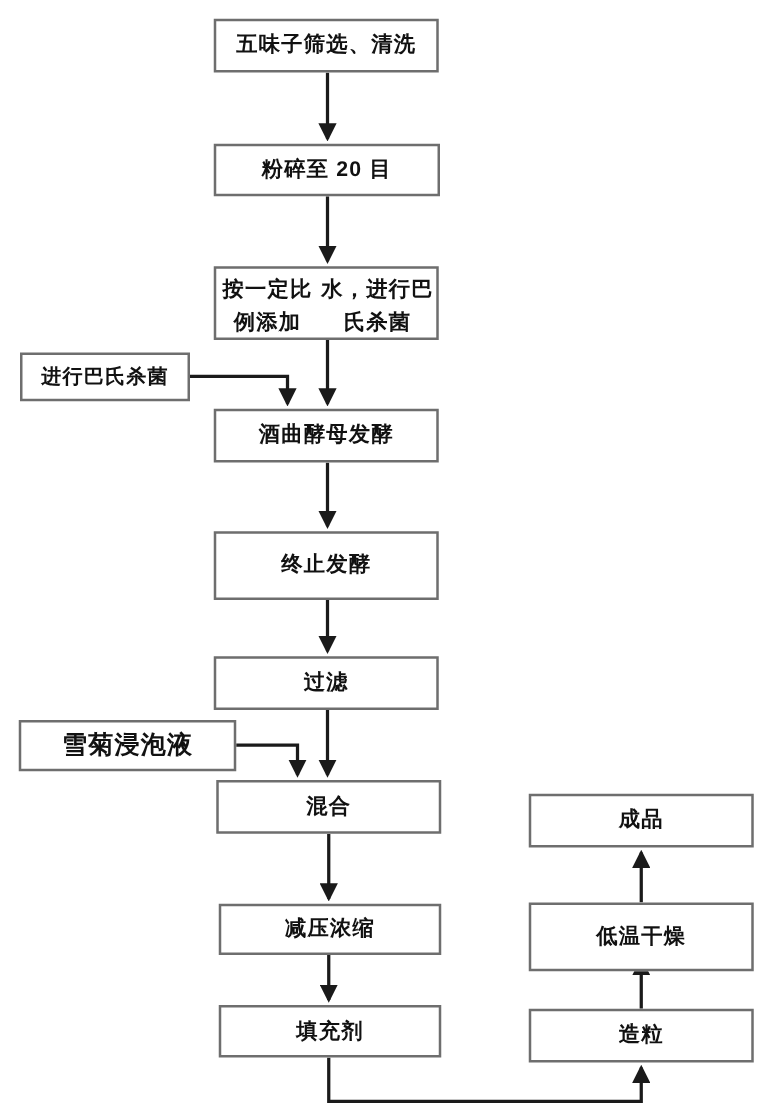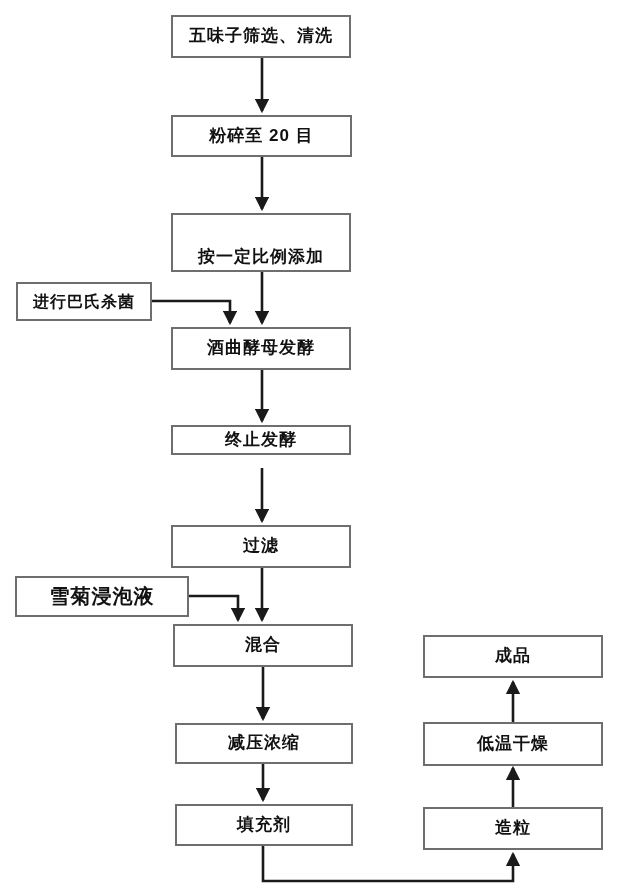--- a/index.html
+++ b/index.html
@@ -27,41 +27,41 @@
     justify-content: center;
     text-align: center;
     color: #111111;
     font-size: 17px;
     font-weight: 600;
     letter-spacing: 1px;
     line-height: 1.35;
     overflow: hidden;
   }
   .node.multiline {
-    flex-direction: column;
-    justify-content: flex-end;
+    flex-direction: row;
+    justify-content: flex-start;
     padding-top: 5px;
     line-height: 26px;
   }
   
   .n-screening   { left: 171px; top: 15px;  width: 180px; height: 43px; }
   .n-crush       { left: 171px; top: 115px; width: 181px; height: 42px; }
   .n-add-water   { left: 171px; top: 213px; width: 180px; height: 59px; }
   .n-ferment     { left: 171px; top: 327px; width: 180px; height: 43px; text-align: right; }
-  .n-stop        { left: 171px; top: 425px; width: 180px; height: 30px; }
+  .n-stop        { left: 171px; top: 425px; width: 180px; height: 55px; }
   .n-filter      { left: 171px; top: 525px; width: 180px; height: 43px; }
   .n-mix         { left: 173px; top: 624px; width: 180px; height: 43px; }
   .n-concentrate { left: 175px; top: 723px; width: 178px; height: 41px; text-align: right; }
   .n-filler      { left: 175px; top: 804px; width: 178px; height: 42px; align-items: center; }
   
   .n-activation  { left: 16px;  top: 282px; width: 136px; height: 39px; font-size: 16px; }
   .n-infusion    { left: 15px;  top: 576px; width: 174px; height: 41px; font-size: 20px; }
   
   .n-granulation { left: 423px; top: 807px; width: 180px; height: 43px; }
-  .n-drying      { left: 423px; top: 722px; width: 180px; height: 44px; }
+  .n-drying      { left: 423px; top: 722px; width: 180px; height: 55px; }
   .n-product     { left: 423px; top: 635px; width: 180px; height: 43px; align-items: center; }
 </style>
 </head>
 <body>
 
 <div class="canvas">
 
   <svg class="arrows" width="618" height="893" viewBox="0 0 618 893" xmlns="http://www.w3.org/2000/svg">
     <defs>
       <marker id="ah" viewBox="0 0 10 10" refX="8.5" refY="5" markerWidth="5.6" markerHeight="5.6" orient="auto-start-reverse">
@@ -88,20 +88,21 @@
   <div class="node n-screening">
     <span>五味子筛选、清洗</span>
   </div>
 
   <div class="node n-crush">
     <span>粉碎至 20 目</span>
   </div>
 
   <div class="node n-add-water multiline">
     <span>按一定比例添加</span>
+    <span>水，进行巴氏杀菌</span>
   </div>
 
   <div class="node n-activation">
     <span>进行巴氏杀菌</span>
   </div>
 
   <div class="node n-ferment">
     <span>酒曲酵母发酵</span>
   </div>
 

